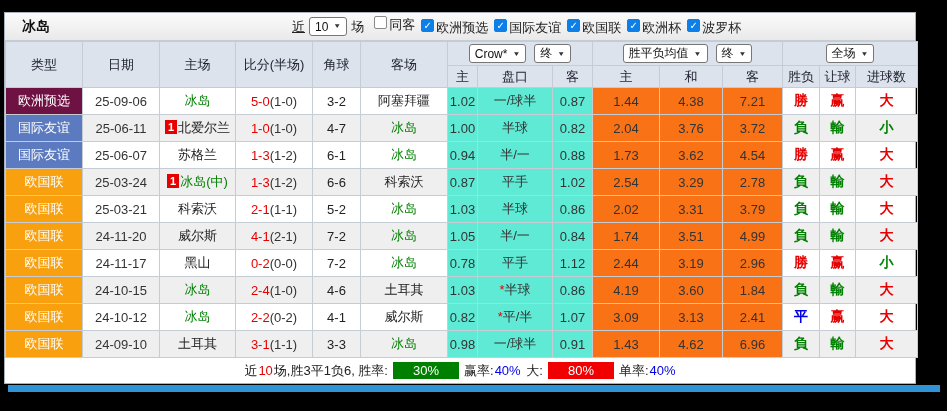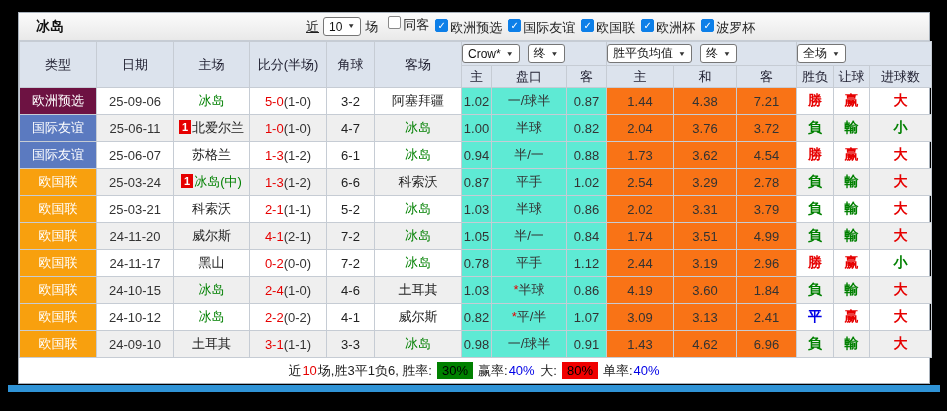--- a/index.html
+++ b/index.html
@@ -4,21 +4,21 @@
 <style>
   * { margin:0; padding:0; box-sizing:border-box; }
   html,body { width:947px; height:411px; }
   body {
     background:#000;
     font-family:"Liberation Sans","DejaVu Sans",sans-serif;
     position:relative;
     overflow:hidden;
   }
   .panel {
-    position:absolute; left:18px; top:12px; width:912px; height:372px;
+    position:absolute; left:4px; top:12px; width:912px; height:372px;
     background:#fff; border:1px solid #a9b2bc;
   }
   
   .titlebar {
     position:relative; height:28px;
     background:linear-gradient(#fbfbfb,#e9e9e9);
     border-bottom:1px solid #c6ccd4;
     display:flex; align-items:center;
   }
   .titlebar .ttl { font-size:14px; font-weight:bold; color:#111; padding-left:17px; }
@@ -61,27 +61,27 @@
   .red   { color:#e60000; }
   .blue  { color:#0000e6; }
   .score .ft { color:#e60000; }
   .score .ht { color:#333; }
   .redcard {
     display:inline-block; background:#e60000; color:#fff;
     font-size:11px; font-weight:bold; line-height:14px;
     padding:0 3px; margin-right:1px; vertical-align:1px;
   }
   .star { color:#e60000; }
-  .grp-wrap { display:flex; align-items:center; gap:8px; }
+  .grp-wrap { display:flex; align-items:center; justify-content:center; gap:8px; }
   
   .statsbar {
     height:25px; display:flex; align-items:center; justify-content:center;
     font-size:13px; color:#222; background:#fff; gap:1px;
   }
-  .badge { color:#000000; padding:1px 5px; margin:0 4px; }
+  .badge { color:#ffffff; padding:1px 20px; margin:0 4px; }
   .badge.g { background:#008000; }
   .badge.r { background:#f00000; }
   .bluebar {
     position:absolute; left:8px; top:385px; width:932px; height:7px;
     background:#2f93d6;
   }
 </style>
 </head>
 <body>
 

